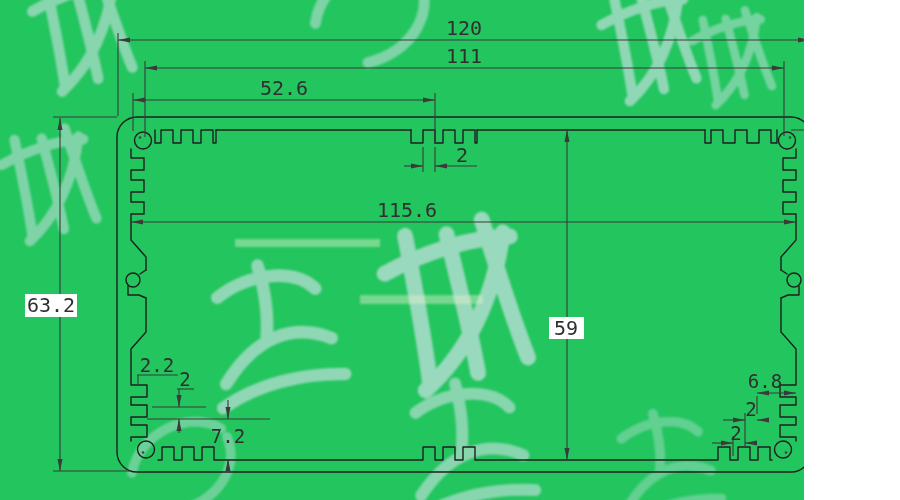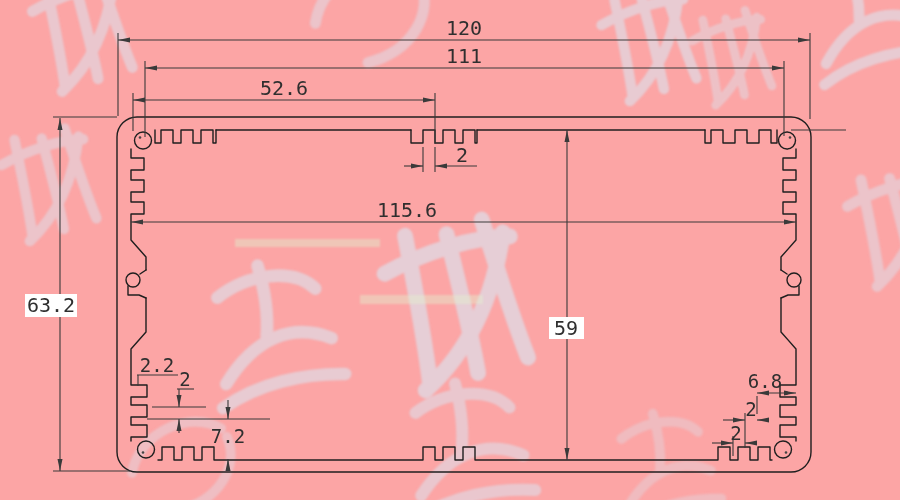--- a/index.html
+++ b/index.html
@@ -1,16 +1,16 @@
 <!DOCTYPE html>
 <html><head>
 <meta charset="utf-8">
 <style>
   html,body{margin:0;padding:0;background:#fff;}
-  .stage{position:relative;width:900px;height:500px;background:#fca5a5;overflow:hidden;
+  .stage{position:relative;width:804px;height:500px;background:#22c55e;overflow:hidden;
          font-family:"DejaVu Sans Mono","Liberation Mono",monospace;text-align:center;}
   svg{position:absolute;left:0;top:0;}
   text{fill:#2f2f2f;font-family:"DejaVu Sans Mono","Liberation Mono",monospace;}
   .dimtxt{font-size:20px;}
   .dimtxt-sm{font-size:19px;}
   .profile{stroke:#1f1f1f;stroke-width:1.4;fill:none;stroke-linejoin:round;stroke-linecap:round;}
   .dim{stroke:#3a3a3a;stroke-width:1.1;fill:none;}
   .wm{fill:none;stroke-linecap:round;}
 </style>
 </head>

